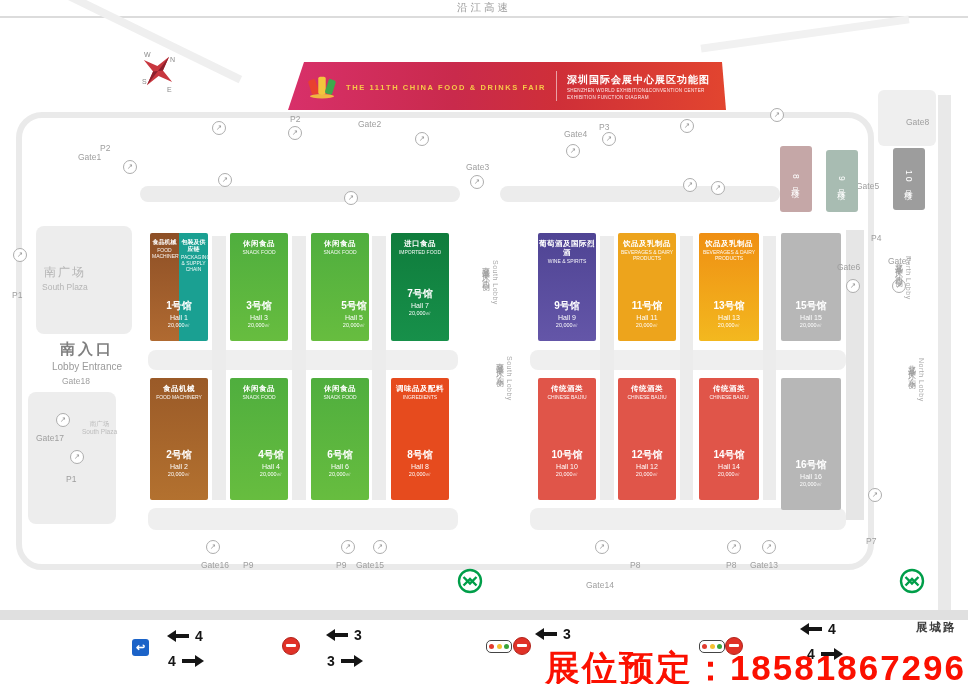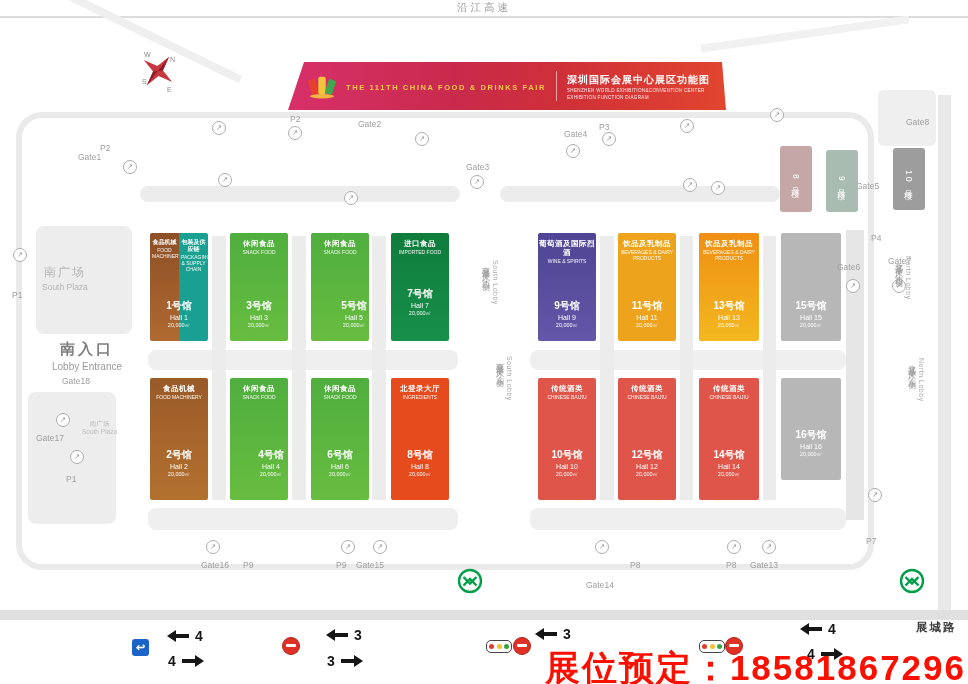--- a/index.html
+++ b/index.html
@@ -285,21 +285,21 @@
         </div>
         <div class="hall-label" style="bottom: 22px;">
           <div class="h-num">6号馆</div>
           <div class="h-name">Hall 6</div>
           <div class="h-area">20,000㎡</div>
         </div>
       </div>
       <div class="hall" style="left: 391px; top: 378px; width: 58px; height: 122px;">
         <div class="hall-bg">
           <div class="hall-sec" style="background: rgb(230, 75, 30);">
-            <div class="sec-cn">北登录大厅</div>
+            <div class="sec-cn">调味品及配料</div>
             <div class="sec-en">INGREDIENTS</div>
           </div>
         </div>
         <div class="hall-label" style="bottom: 22px;">
           <div class="h-num">8号馆</div>
           <div class="h-name">Hall 8</div>
           <div class="h-area">20,000㎡</div>
         </div>
       </div>
       <div class="hall" style="left: 538px; top: 378px; width: 58px; height: 122px;">
@@ -334,21 +334,21 @@
             <div class="sec-cn">传统酒类</div>
             <div class="sec-en">CHINESE BAIJIU</div>
           </div>
         </div>
         <div class="hall-label" style="bottom: 22px;">
           <div class="h-num">14号馆</div>
           <div class="h-name">Hall 14</div>
           <div class="h-area">20,000㎡</div>
         </div>
       </div>
-      <div class="hall" style="left: 781px; top: 378px; width: 60px; height: 102px; border-radius: 6px;">
+      <div class="hall" style="left: 781px; top: 378px; width: 60px; height: 132px; border-radius: 6px;">
         <div class="hall-bg" style="background: rgb(183, 183, 183);"></div>
         <div class="hall-label" style="bottom: 22px;">
           <div class="h-num">16号馆</div>
           <div class="h-name">Hall 16</div>
           <div class="h-area">20,000㎡</div>
         </div>
       </div>
     </div>
   <div id="marks-layer">
       <div class="gate-label" style="left: 78px; top: 152px;">Gate1</div>

